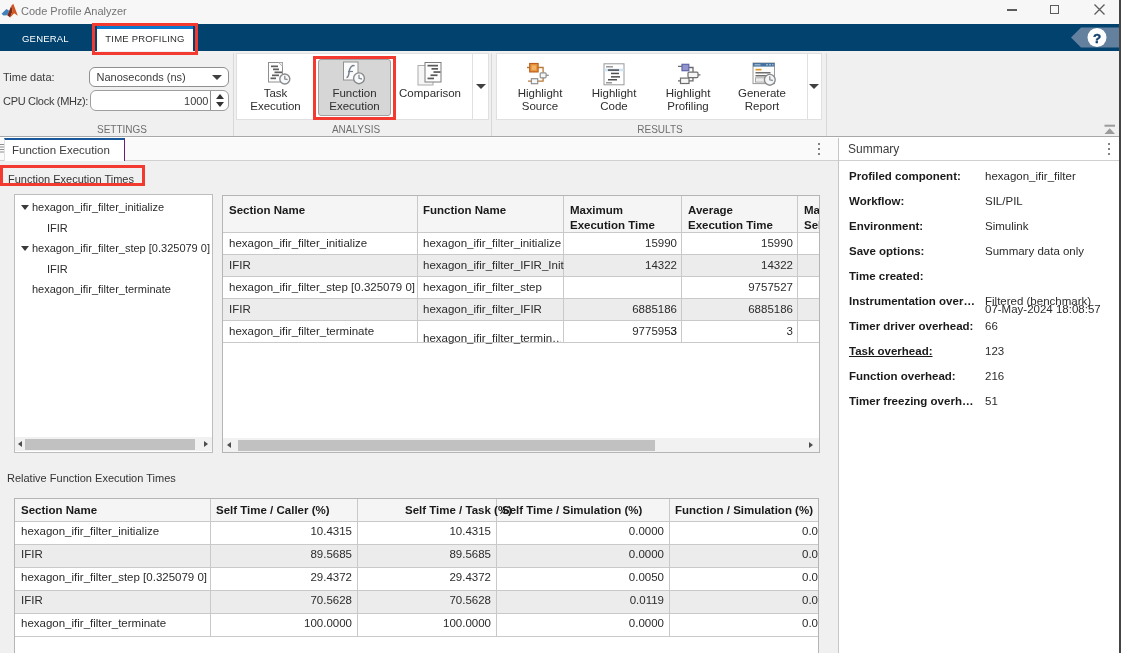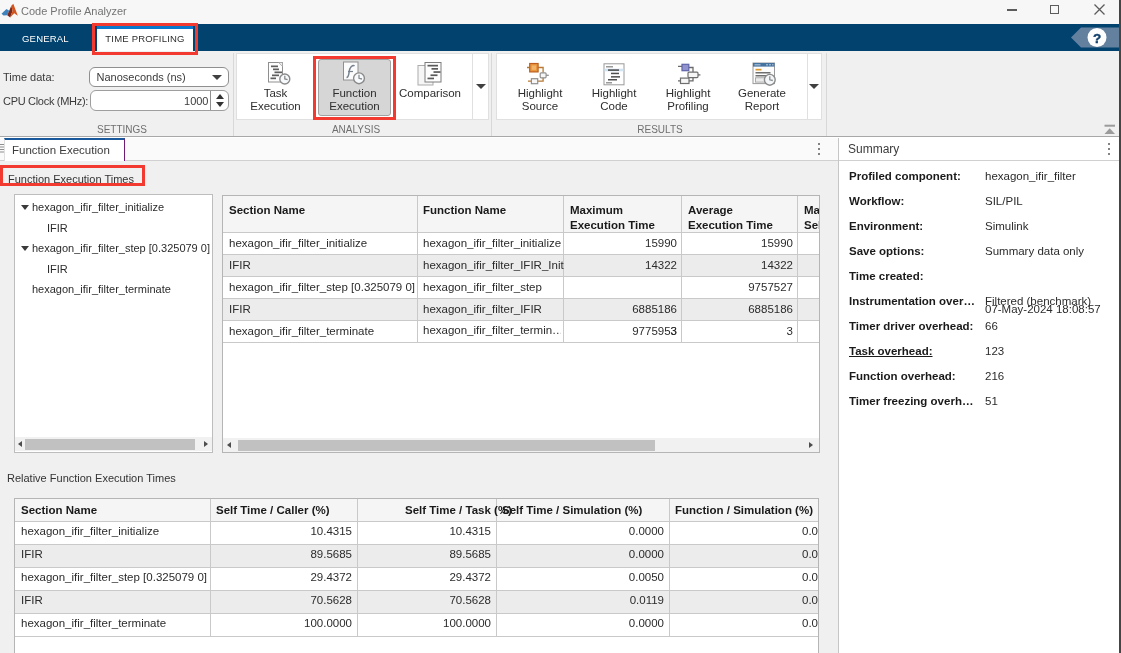--- a/index.html
+++ b/index.html
@@ -273,21 +273,21 @@
     <div class="cell" style="left:458px; top:62.5px; width:112px; text-align:right;">14322</div>
     <div class="cell" style="left:6px; top:84.5px;">hexagon_ifir_filter_step [0.325079 0]</div>
     <div class="cell" style="left:200px; top:84.5px;">hexagon_ifir_filter_step</div>
     <div class="cell" style="left:340px; top:84.5px; width:114px; text-align:right;margin-top:44px;">9775953</div>
     <div class="cell" style="left:458px; top:84.5px; width:112px; text-align:right;">9757527</div>
     <div class="cell" style="left:6px; top:106.5px;">IFIR</div>
     <div class="cell" style="left:200px; top:106.5px;">hexagon_ifir_filter_IFIR</div>
     <div class="cell" style="left:340px; top:106.5px; width:114px; text-align:right;">6885186</div>
     <div class="cell" style="left:458px; top:106.5px; width:112px; text-align:right;">6885186</div>
     <div class="cell" style="left:6px; top:128.5px;">hexagon_ifir_filter_terminate</div>
-    <div class="cell" style="left:200px; top:128px; width:138px; overflow:hidden;">hexagon_ifir_filter_termin…</div>
+    <div class="cell" style="left:200px; top:136px; width:138px; overflow:hidden;">hexagon_ifir_filter_termin…</div>
     <div class="cell" style="left:340px; top:128.5px; width:114px; text-align:right;">3</div>
     <div class="cell" style="left:458px; top:128.5px; width:112px; text-align:right;">3</div>
     <div class="sbar" style="left:0px; top:242px; width:596px;">
       <div class="sarr left" style="left:4px;"></div>
       <div class="sthumb" style="left:15px; width:417px;"></div>
       <div class="sarr right" style="left:586px;"></div>
     </div>
   </div>
 
   <div class="abs" style="left:7px; top:311px; font-size:11px; color:#333;">Relative Function Execution Times</div>

